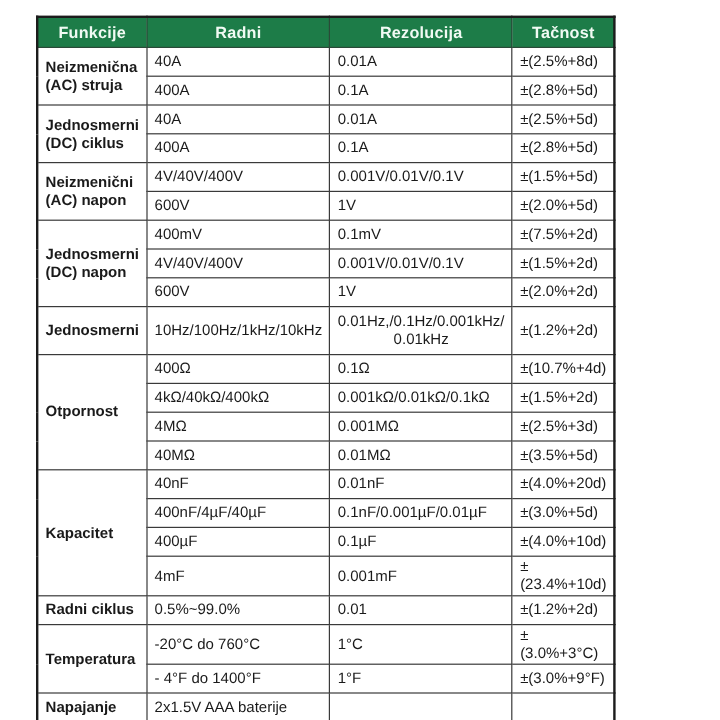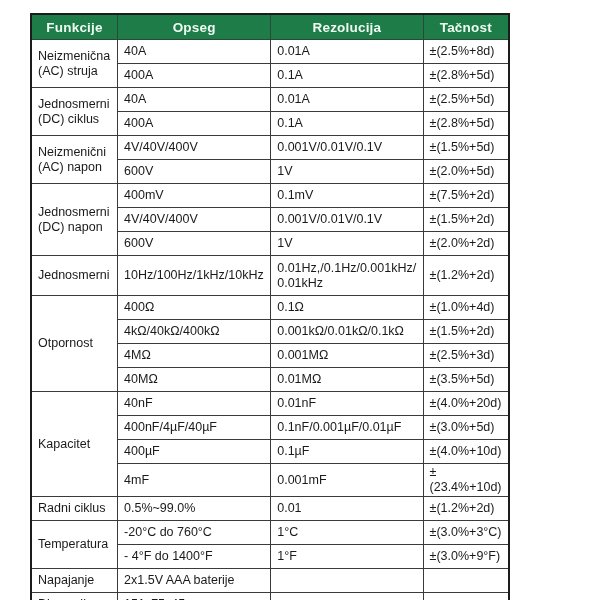--- a/index.html
+++ b/index.html
@@ -42,39 +42,39 @@
     color: #1a1a1a;
     font-size: 12.5px;
     height: 21px;
     padding: 1px 6px;
     line-height: 15px;
     vertical-align: middle;
     overflow: hidden;
     white-space: normal;
   }
   tr.tall td { height: 37px; }
-  td.fn-cell { padding-left: 7px; }
+  td.fn-cell { padding-left: 7px; font-weight: bold; }
   td.empty-cell { }
-  .line { display: block; }
+  .line { display: block; text-align: center; }
 </style>
 </head>
 <body>
 
 <div class="page">
   <table class="spec-table">
     <colgroup>
       <col class="c-funkcije">
         <col class="c-opseg">
         <col class="c-rezolucija">
         <col class="c-tacnost">
     </colgroup>
     <thead>
       <tr>
         <th>Funkcije</th>
-        <th>Opseg</th>
+        <th>Radni</th>
         <th>Rezolucija</th>
         <th>Tačnost</th>
       </tr>
     </thead>
     <tbody>
 
       <tr>
         <td rowspan="2" class="fn-cell">Neizmenična (AC) struja</td>
         <td>40A</td>
         <td>0.01A</td>
@@ -134,21 +134,21 @@
           <span class="line">0.01Hz,/0.1Hz/0.001kHz/</span>
           <span class="line">0.01kHz</span>
         </td>
         <td>±(1.2%+2d)</td>
       </tr>
 
       <tr>
         <td rowspan="4" class="fn-cell">Otpornost</td>
         <td>400Ω</td>
         <td>0.1Ω</td>
-        <td>±(1.0%+4d)</td>
+        <td>±(10.7%+4d)</td>
       </tr>
       <tr>
         <td>4kΩ/40kΩ/400kΩ</td>
         <td>0.001kΩ/0.01kΩ/0.1kΩ</td>
         <td>±(1.5%+2d)</td>
       </tr>
       <tr>
         <td>4MΩ</td>
         <td>0.001MΩ</td>
         <td>±(2.5%+3d)</td>

